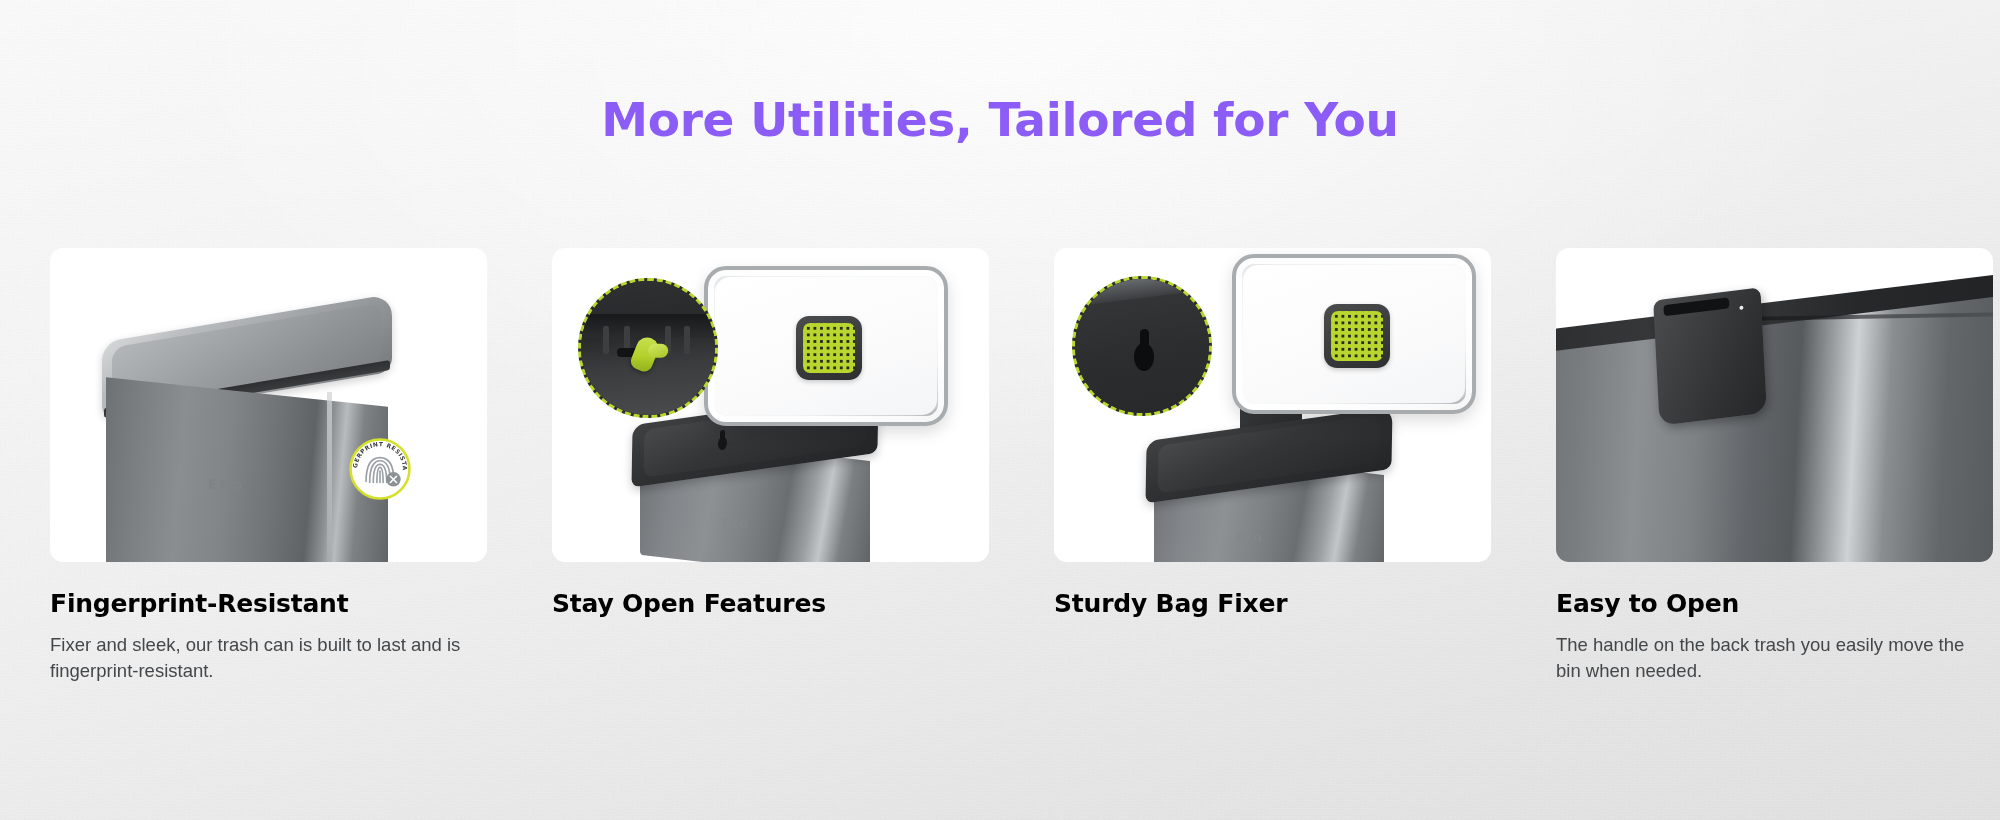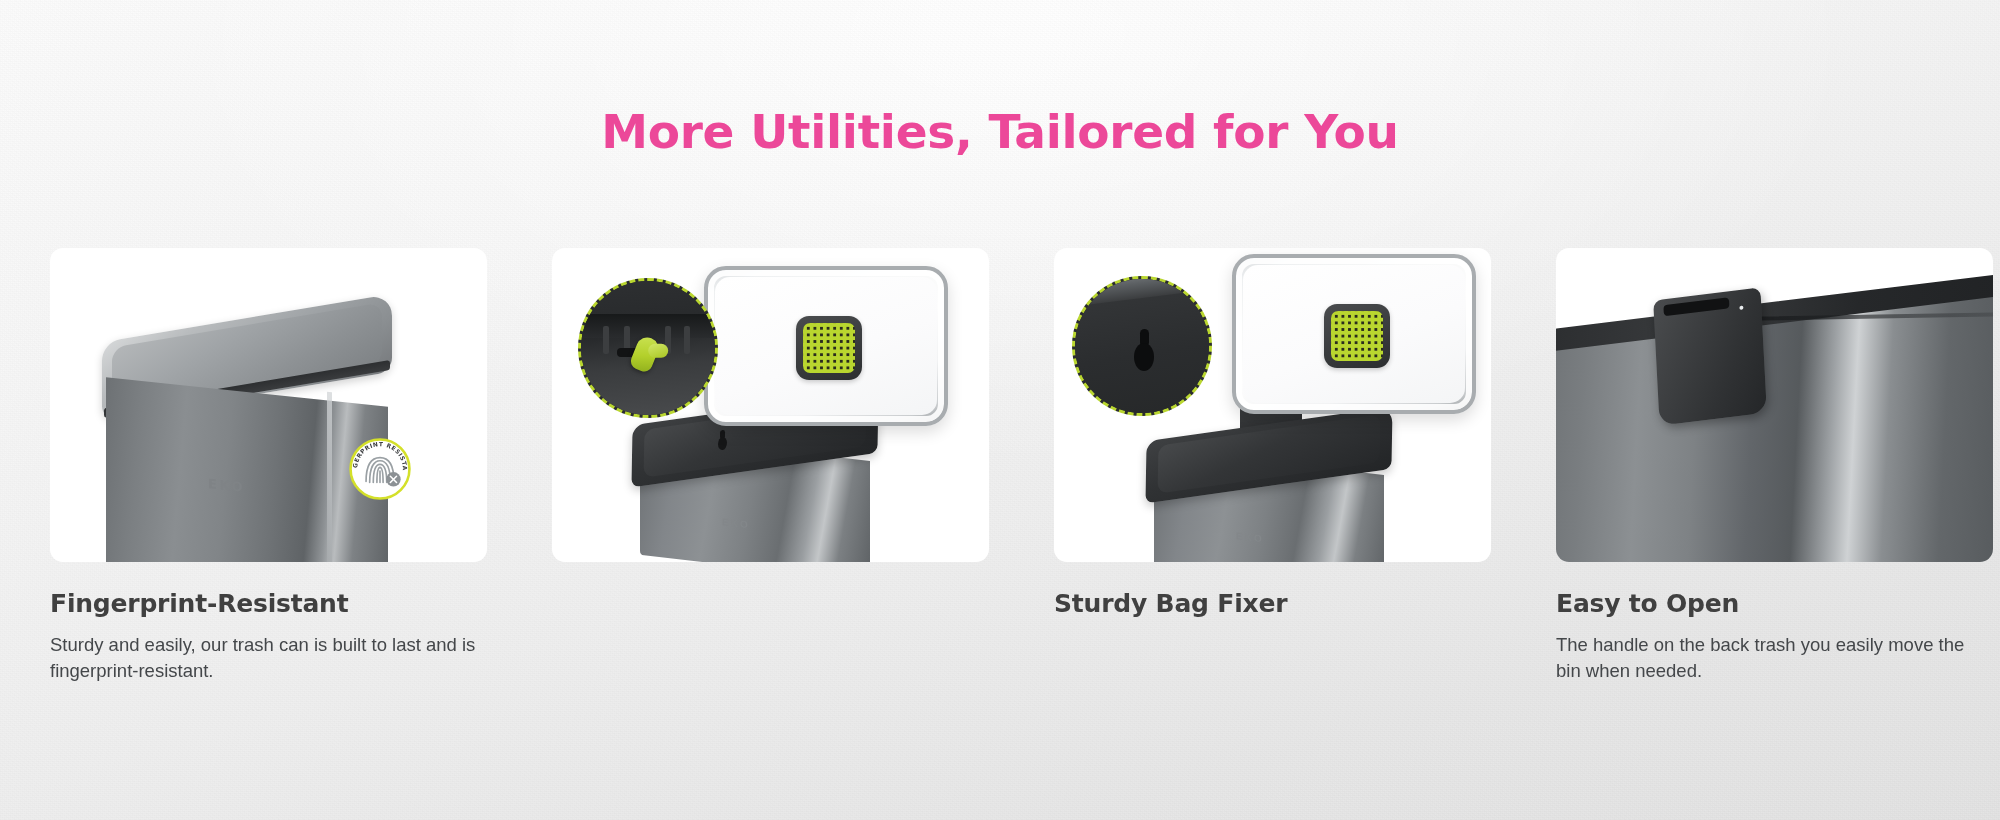--- a/index.html
+++ b/index.html
@@ -32,29 +32,29 @@
 
   .page {
     position: relative;
     width: 2000px;
     height: 820px;
   }
 
   
   .section-title {
     position: absolute;
-    top: 104px;
+    top: 92px;
     left: 0;
     width: 2000px;
     text-align: center;
     font-size: 47px;
     line-height: 56px;
     font-weight: 700;
     letter-spacing: -0.3px;
-    color: #ec4899;
+    color: #8b5cf6;
     font-family: "DejaVu Sans", "Liberation Sans", sans-serif;
   }
 
   
   .cards {
     position: absolute;
     top: 248px;
     left: 50px;
     width: 1900px;
     display: flex;
@@ -73,21 +73,21 @@
     position: relative;
     overflow: hidden;
   }
 
   .card-title {
     margin-top: 27px;
     font-size: 25px;
     line-height: 30px;
     font-weight: 700;
     letter-spacing: -0.2px;
-    color: #404040;
+    color: #000000;
     font-family: "DejaVu Sans", "Liberation Sans", sans-serif;
   }
 
   .card-desc {
     margin-top: 13px;
     font-size: 18.5px;
     line-height: 26px;
     color: #44474a;
     max-width: 430px;
   }
@@ -394,21 +394,21 @@
             </text>
             <circle cx="86" cy="80" r="14" fill="#8c9195"></circle>
             <g stroke="#ffffff" stroke-width="3" stroke-linecap="round">
               <line x1="80" y1="74" x2="92" y2="86"></line>
               <line x1="92" y1="74" x2="80" y2="86"></line>
             </g>
           </svg>
         </div>
       </div>
       <div class="card-title">Fingerprint-Resistant</div>
-      <div class="card-desc">Sturdy and easily, our trash can is built to last and is fingerprint-resistant.</div>
+      <div class="card-desc">Fixer and sleek, our trash can is built to last and is fingerprint-resistant.</div>
     </div>
 
     <div class="card">
       <div class="card-media">
         <div class="lidscene">
           <div class="bin-base">
             <div class="blogo">EKO</div>
           </div>
           <div class="hinge">
             <div class="hinge-pin"></div>
@@ -432,20 +432,21 @@
               <div class="i2-rib" style="left:18%"></div>
               <div class="i2-rib" style="left:33%"></div>
               <div class="i2-rib" style="left:62%"></div>
               <div class="i2-rib" style="left:76%"></div>
               <div class="i2-slot"></div>
               <div class="i2-lever"></div>
             </div>
           </div>
         </div>
       </div>
+      <div class="card-title">Stay Open Features</div>
     </div>
 
     <div class="card">
       <div class="card-media">
         <div class="lidscene">
           <div class="bin-base" style="left:100px; top:214px;">
             <div class="blogo">EKO</div>
           </div>
           <div class="hinge" style="left:186px; top:150px;">
             <div class="hinge-pin"></div>

